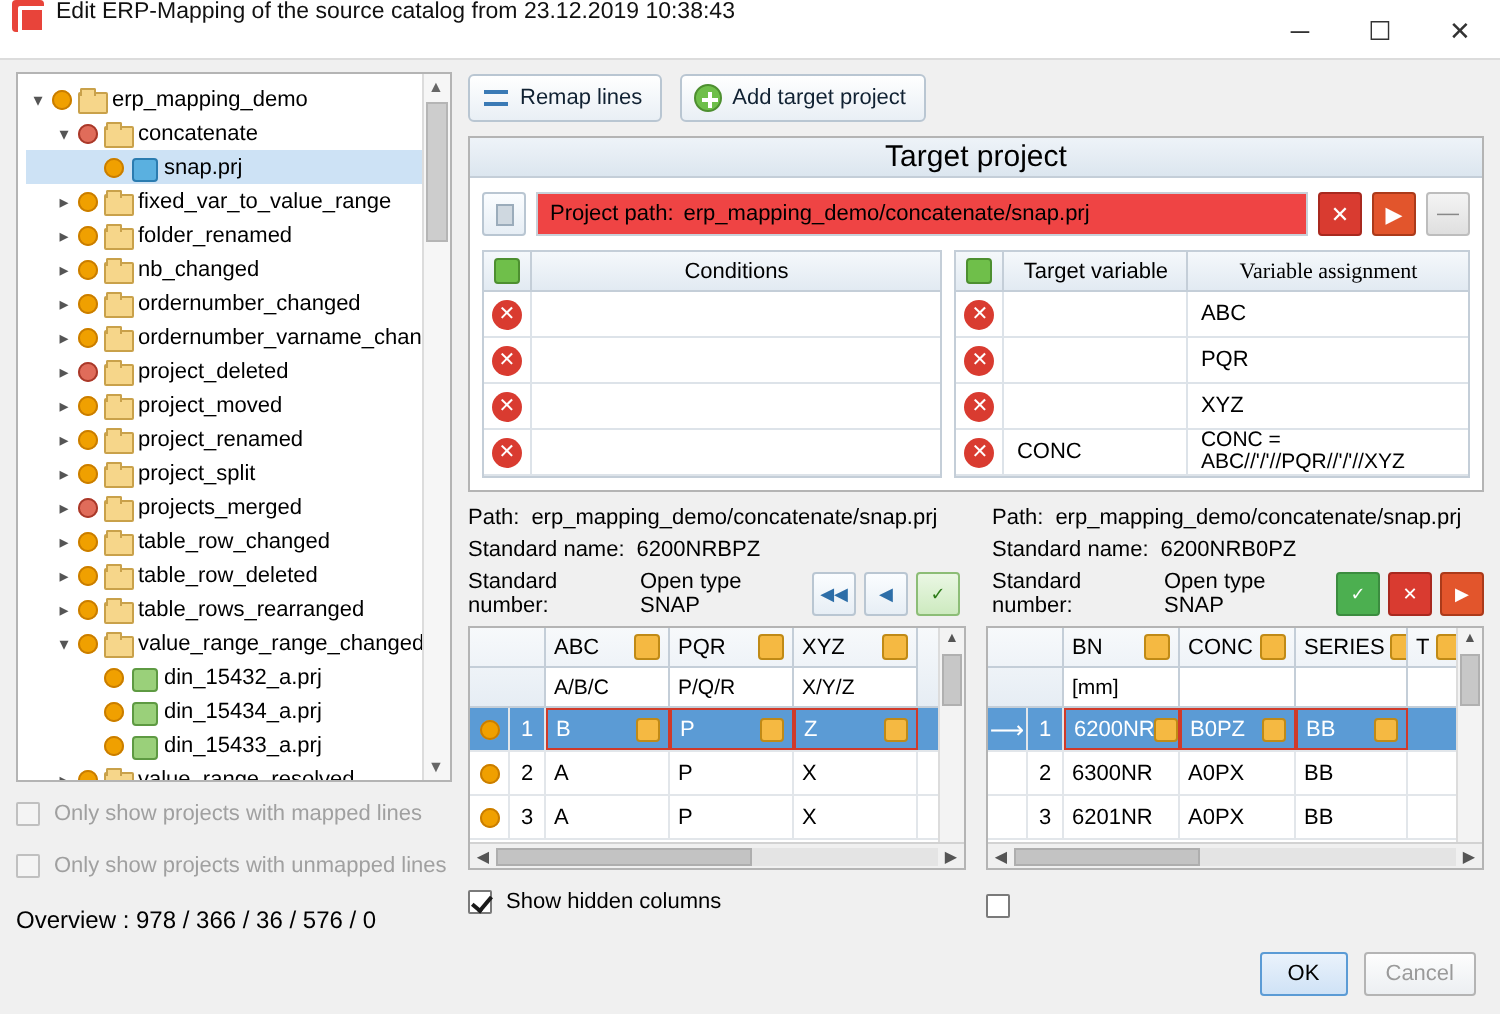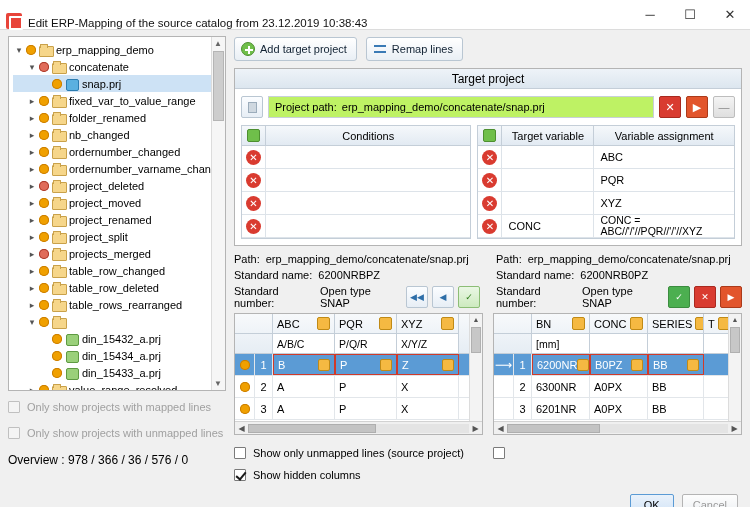--- a/index.html
+++ b/index.html
@@ -10,21 +10,21 @@
     font-size:11px;
     color:#000;
     background:#f0f0f0;
     overflow:hidden;
   }
   .window { width:750px; height:507px; position:relative; background:#f0f0f0; display:flex; flex-direction:column; }
 
   
   .titlebar {
     height:30px; background:#ffffff; border-bottom:1px solid #dcdcdc;
-    display:flex; align-items:flex-end; padding:0 0 0 6px;
+    display:flex; align-items:flex-start; padding:0 0 0 6px;
     flex:0 0 auto;
   }
   .title-icon {
     width:16px; height:16px; margin-right:6px; flex:0 0 auto;
     background:#e8443a; border-radius:2px; position:relative;
   }
   .title-icon:after{
     content:""; position:absolute; left:3px; top:3px; width:10px; height:10px;
     border:2px solid #fff; border-radius:1px;
   }
@@ -97,31 +97,31 @@
   .ic-plus:before{left:3px;top:6px;width:8px;height:2px;}
   .ic-plus:after{left:6px;top:3px;width:2px;height:8px;}
   .ic-remap { width:14px;height:14px;flex:0 0 14px;position:relative; }
   .ic-remap:before{content:"";position:absolute;left:1px;top:3px;width:12px;height:2px;background:#3a7ab5;}
   .ic-remap:after{content:"";position:absolute;left:1px;top:9px;width:12px;height:2px;background:#3a7ab5;}
 
   
   .panel { border:1px solid #b4b4b4; background:#fff; }
   .panel-hdr {
     height:20px; background:linear-gradient(#eef3f8,#dce6ef); border-bottom:1px solid #c4ced8;
-    display:flex; align-items:center; justify-content:center; font-size:12px;
+    display:flex; align-items:center; justify-content:center; font-size:15px;
   }
   .tp-wrap { padding:6px; }
   .path-row { display:flex; align-items:center; gap:5px; height:24px; }
   .mini-btn {
     width:22px;height:22px;border:1px solid #b9c6d2;border-radius:2px;
     background:linear-gradient(#fbfdff,#e7eef5); display:flex;align-items:center;justify-content:center;
     flex:0 0 22px;
   }
   .path-field {
-    flex:1 1 auto; height:22px; border:1px solid #c8d0d8; background:#bef264;
+    flex:1 1 auto; height:22px; border:1px solid #c8d0d8; background:#ef4444;
     display:flex; align-items:center; padding:0 6px; font-size:11px; white-space:nowrap; overflow:hidden;
   }
   .rbtn { width:22px;height:22px;border-radius:2px;flex:0 0 22px;display:flex;align-items:center;justify-content:center;color:#fff;font-size:11px;}
   .rbtn.red{ background:#d93b30; border:1px solid #a8291f; }
   .rbtn.orange{ background:#e2552c; border:1px solid #ab3a1a; }
   .rbtn.grey{ background:linear-gradient(#f4f4f4,#dfdfdf); border:1px solid #bdbdbd; color:#888; }
 
   .cond-area { display:flex; gap:6px; padding:0 6px 6px 6px; }
   .cond-col { border:1px solid #c4ced8; background:#fff; }
   .cond-left { width:240px; }
@@ -308,20 +308,21 @@
             <div class="tnode ind2">
               <span class="tw">▸</span>
               <span class="gear"></span>
               <span class="folder"></span>
               <span>table_rows_rearranged</span>
             </div>
             <div class="tnode ind2">
               <span class="tw">▾</span>
               <span class="gear"></span>
               <span class="folder"></span>
+              <span>value_range_range_changed</span>
             </div>
             <div class="tnode ind3">
               <span class="tw"></span>
               <span class="gear"></span>
               <span class="prjicon g"></span>
               <span>din_15432_a.prj</span>
             </div>
             <div class="tnode ind3">
               <span class="tw"></span>
               <span class="gear"></span>
@@ -357,26 +358,26 @@
         <span>Only show projects with unmapped lines</span>
       </div>
 
       <div class="overview">Overview : 978 / 366 / 36 / 576 / 0</div>
     </div>
 
     <div class="right-pane">
 
       <div class="topbar">
         <div class="tbtn">
+          <span class="ic-remap"></span>
+          <span>Remap lines</span>
+        </div>
+        <div class="tbtn">
           <span class="ic-plus"></span>
           <span>Add target project</span>
-        </div>
-        <div class="tbtn">
-          <span class="ic-remap"></span>
-          <span>Remap lines</span>
         </div>
       </div>
 
       <div class="panel">
         <div class="panel-hdr">Target project</div>
 
         <div class="tp-wrap">
           <div class="path-row">
             <div class="mini-btn">
               <span style="width:9px;height:11px;background:#cfd8e0;border:1px solid #9bacbb;display:block;"></span>
@@ -425,21 +426,21 @@
                   <div class="cell-v"></div>
                 </div>
               </div>
           </div>
           <div class="cond-col cond-right">
             <div class="ch-row">
               <div class="ch-cell ch-icon-cell">
                   <span class="sq"></span>
                 </div>
               <div class="ch-cell" style="width:92px;flex:0 0 92px;">Target variable</div>
-              <div class="ch-cell" style="flex:1 1 auto;border-right:none;">Variable assignment</div>
+              <div class="ch-cell" style="flex:1 1 auto;border-right:none;font-family:Liberation Serif, serif;">Variable assignment</div>
             </div>
             <div id="var-rows">
                 <div class="cond-body-row">
                   <div class="cell-x">
                     <span class="xred">✕</span>
                   </div>
                   <div class="cell-tv"></div>
                   <div class="cell-v">ABC</div>
                 </div>
                 <div class="cond-body-row">
@@ -706,24 +707,20 @@
             <div class="hs-track">
                 <div class="hs-thumb" style="width:42%;"></div>
               </div>
             <div class="hs-arrow">▶</div>
           </div>
         </div>
       </div>
 
       <div class="bot-cbs">
         <div>
-          <div class="cbrow" style="margin-top:4px;">
-            <div class="cb"></div>
-            <span>Show only unmapped lines (source project)</span>
-          </div>
           <div class="cbrow" style="margin-top:2px;">
             <div class="cb on"></div>
             <span>Show hidden columns</span>
           </div>
         </div>
         <div>
           <div class="cbrow" style="margin-top:4px;">
             <div class="cb"></div>
           </div>
         </div>

